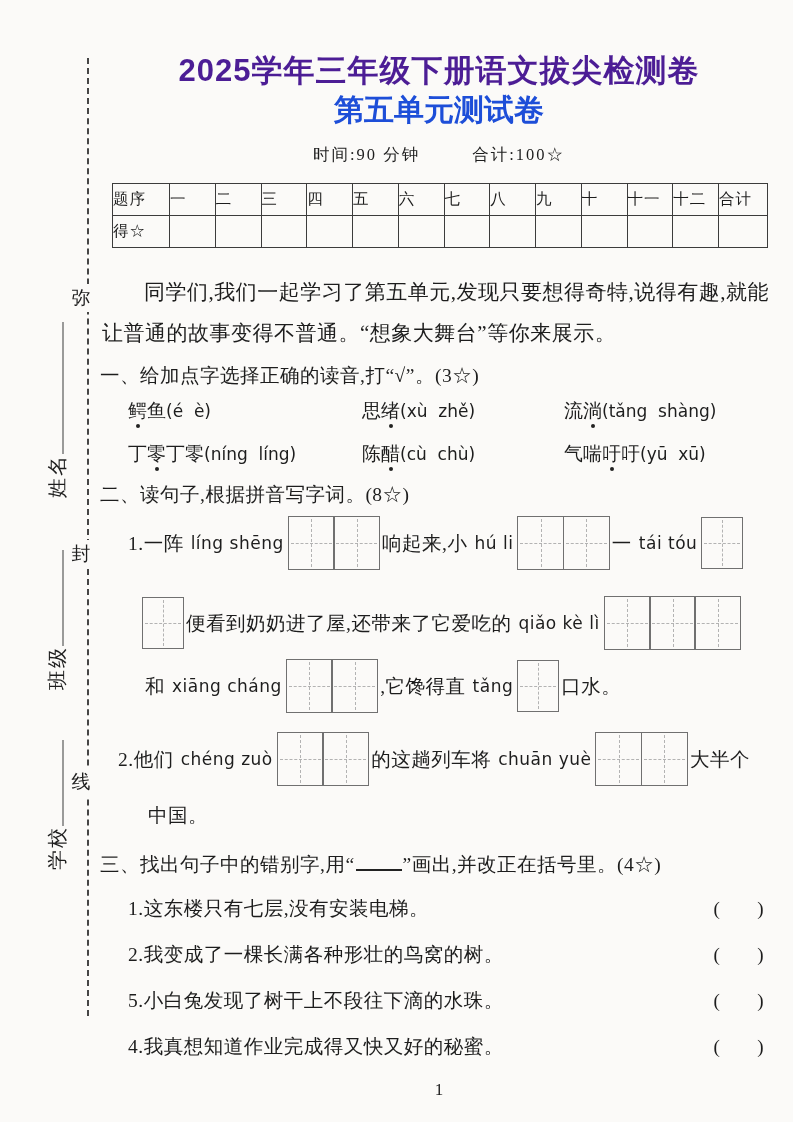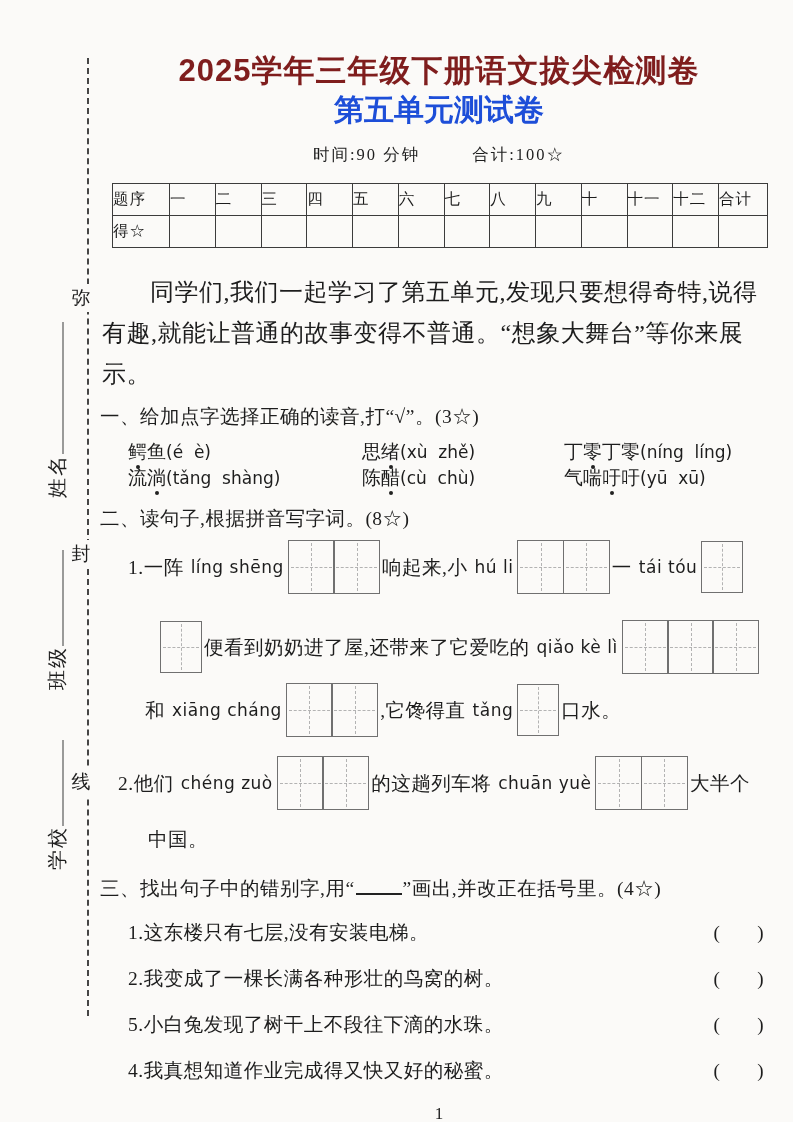--- a/index.html
+++ b/index.html
@@ -18,59 +18,59 @@
   .field{
     position:absolute;left:56px;transform:translate(-50%,-50%) rotate(-90deg);
     white-space:nowrap;font-size:20px;letter-spacing:2px;z-index:2;
   }
   .blankline{display:inline-block;border-bottom:1.6px solid #3a3a3a;height:1.05em;vertical-align:baseline;}
   .bl-xm{width:132px;} .bl-bj{width:96px;} .bl-xx{width:86px;}
   
   .content{position:absolute;left:100px;top:0;width:678px;}
   .title{
     font-family:"Liberation Sans","DejaVu Sans",sans-serif;font-weight:bold;
-    font-size:31px;text-align:center;margin:52px 0 0;letter-spacing:1px;line-height:38px;color:#7f1d1d;
+    font-size:31px;text-align:center;margin:52px 0 0;letter-spacing:1px;line-height:38px;color:#4c1d95;
   }
   .subtitle{
     font-family:"Liberation Sans","DejaVu Sans",sans-serif;font-weight:bold;
     font-size:30px;text-align:center;margin:2px 0 0;line-height:36px;color:#1d4ed8;
   }
   .meta{text-align:center;margin-top:16px;font-size:16.5px;letter-spacing:2px;}
   .meta span{margin:8px 26px;}
   table.score{border-collapse:collapse;table-layout:fixed;width:656px;margin:17px 0 0 12px;}
   table.score td{
     border:1.6px solid #3c3c3c;height:31px;
     font-size:15.5px;padding:0;letter-spacing:1px;
   }
-  .intro{font-size:24px;line-height:41px;text-indent:2em;margin:24px 2px 0 2px;letter-spacing:0.5px;}
+  .intro{font-size:21px;line-height:41px;text-indent:2em;margin:24px 2px 0 2px;letter-spacing:0.5px;}
   .sec-head{font-size:19.5px;line-height:27px;letter-spacing:0.5px;}
   .sh1{margin-top:8px;} .sh2{margin-top:14px;} .sh3{margin-top:22px;}
   .blank{display:inline-block;width:46px;border-bottom:2px solid #222;height:0.9em;vertical-align:baseline;margin:0 1px;}
   
   .words{
     display:grid;grid-template-columns:234px 202px 1fr;
-    padding-left:28px;margin-top:9px;font-size:19px;
+    padding-left:28px;row-gap:17px;margin-top:9px;font-size:19px;
   }
   .word-item{white-space:nowrap;}
   .dotted{position:relative;}
   .dotted::after{
     content:"";position:absolute;left:50%;bottom:-7px;width:4px;height:4px;
     background:#222;border-radius:50%;transform:translateX(-50%);
   }
   .py{font-family:"DejaVu Sans","Liberation Sans",sans-serif;font-size:17px;white-space:pre;}
   .hanpy .py{margin-left:7px;margin-right:2px;}
   
   .q2line{display:flex;align-items:center;font-size:19.5px;letter-spacing:0.5px;}
   .tian{display:inline-flex;flex:none;margin:0 2px;}
   .tian .cell{width:45px;height:52px;border:1.6px solid #707070;margin-left:-1.6px;position:relative;}
   .tian .cell:first-child{margin-left:0;}
   .tian .cell::before{content:"";position:absolute;left:50%;top:2px;bottom:2px;border-left:1.3px dashed #b3b3b3;}
   .tian .cell::after{content:"";position:absolute;top:50%;left:2px;right:2px;border-top:1.3px dashed #b3b3b3;}
   .tian.small .cell{width:40px;height:50px;}
-  .ml28{margin-left:28px;} .ml42{margin-left:60px;} .ml45{margin-left:45px;} .ml18{margin-left:18px;} .ml48{margin-left:48px;}
+  .ml28{margin-left:28px;} .ml42{margin-left:42px;} .ml45{margin-left:45px;} .ml18{margin-left:18px;} .ml48{margin-left:48px;}
   .mt8{margin-top:8px;text-align:center;} .mt26{margin-top:26px;} .mt9{margin-top:9px;} .mt19{margin-top:19px;} .mt16{margin-top:16px;}
   .plain{font-size:19.5px;letter-spacing:0.5px;}
   
   .q3item{
     display:flex;justify-content:space-between;align-items:baseline;
     font-size:19.5px;letter-spacing:0.5px;margin:19px 14px 0 28px;
   }
   .q3item.first{margin-top:17px;}
   .brackets{white-space:pre;font-size:19px;}
   .pagenum{text-align:center;font-size:17px;margin-top:20px;}
@@ -139,22 +139,22 @@
       </tr>
     </tbody>
       </table>
 
     <div class="intro">同学们,我们一起学习了第五单元,发现只要想得奇特,说得有趣,就能让普通的故事变得不普通。“想象大舞台”等你来展示。</div>
 
     <div class="sec-head sh1">一、给加点字选择正确的读音,打“√”。(3☆)</div>
     <div class="words">
       <span class="word-item"><span></span><span class="dotted">鳄</span><span>鱼</span><span class="py">(é  è)</span></span>
       <span class="word-item"><span>思</span><span class="dotted">绪</span><span></span><span class="py">(xù  zhě)</span></span>
+      <span class="word-item"><span>流</span><span class="dotted">淌</span><span></span><span class="py">(tǎng  shàng)</span></span>
       <span class="word-item"><span>丁</span><span class="dotted">零</span><span>丁零</span><span class="py">(níng  líng)</span></span>
-      <span class="word-item"><span>流</span><span class="dotted">淌</span><span></span><span class="py">(tǎng  shàng)</span></span>
       <span class="word-item"><span>陈</span><span class="dotted">醋</span><span></span><span class="py">(cù  chù)</span></span>
       <span class="word-item"><span>气喘</span><span class="dotted">吁</span><span>吁</span><span class="py">(yū  xū)</span></span>
     </div>
 
     <div class="sec-head sh2">二、读句子,根据拼音写字词。(8☆)</div>
 
     <div class="q2line hanpy mt8 ml28">
       <span>1.一阵</span>
         <span class="py">líng shēng</span>
         <span class="tian">

